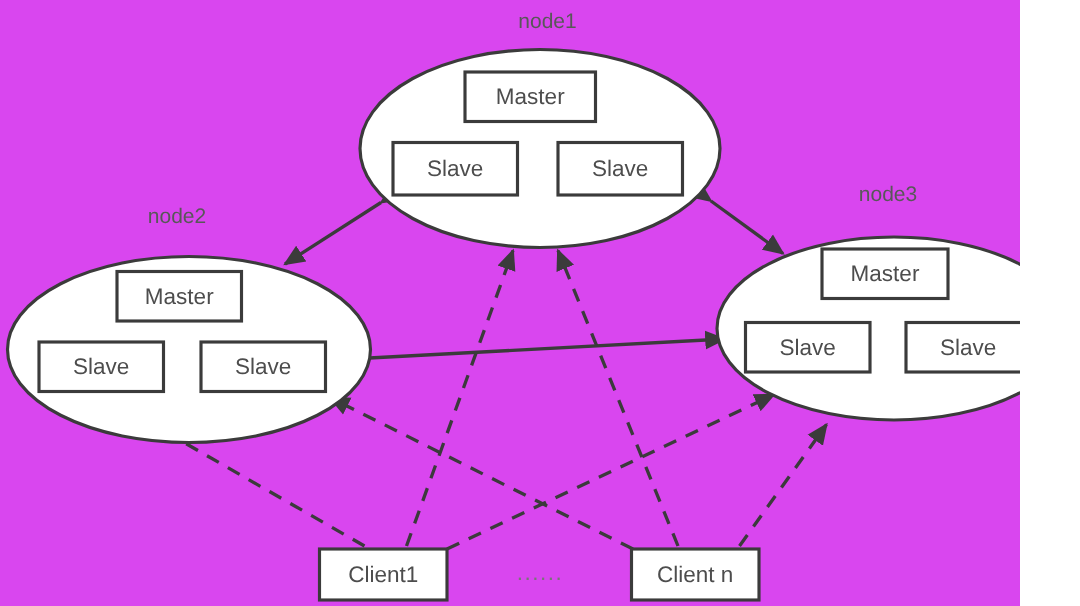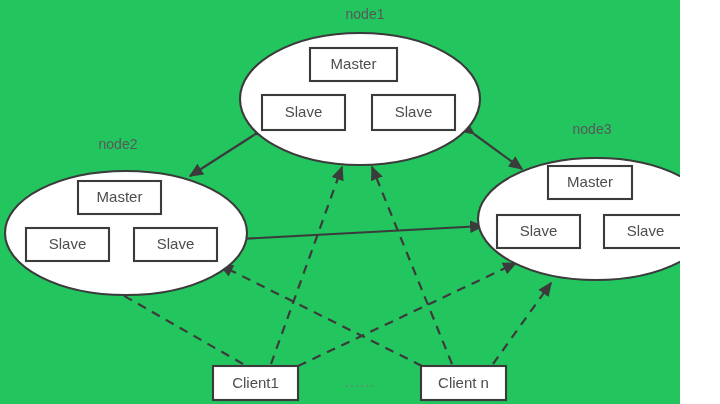--- a/index.html
+++ b/index.html
@@ -7,21 +7,21 @@
     padding: 0;
     background: #ffffff;
   }
   body {
     font-family: "Liberation Sans", sans-serif;
   }
   #canvas {
     position: relative;
     width: 680px;
     height: 404px;
-    background: #22c55e;
+    background: #d946ef;
     overflow: hidden;
   }
   svg#diagram {
     position: absolute;
     left: 0;
     top: 0;
     width: 720px;
     height: 404px;
   }
   .ellipse-shape {

